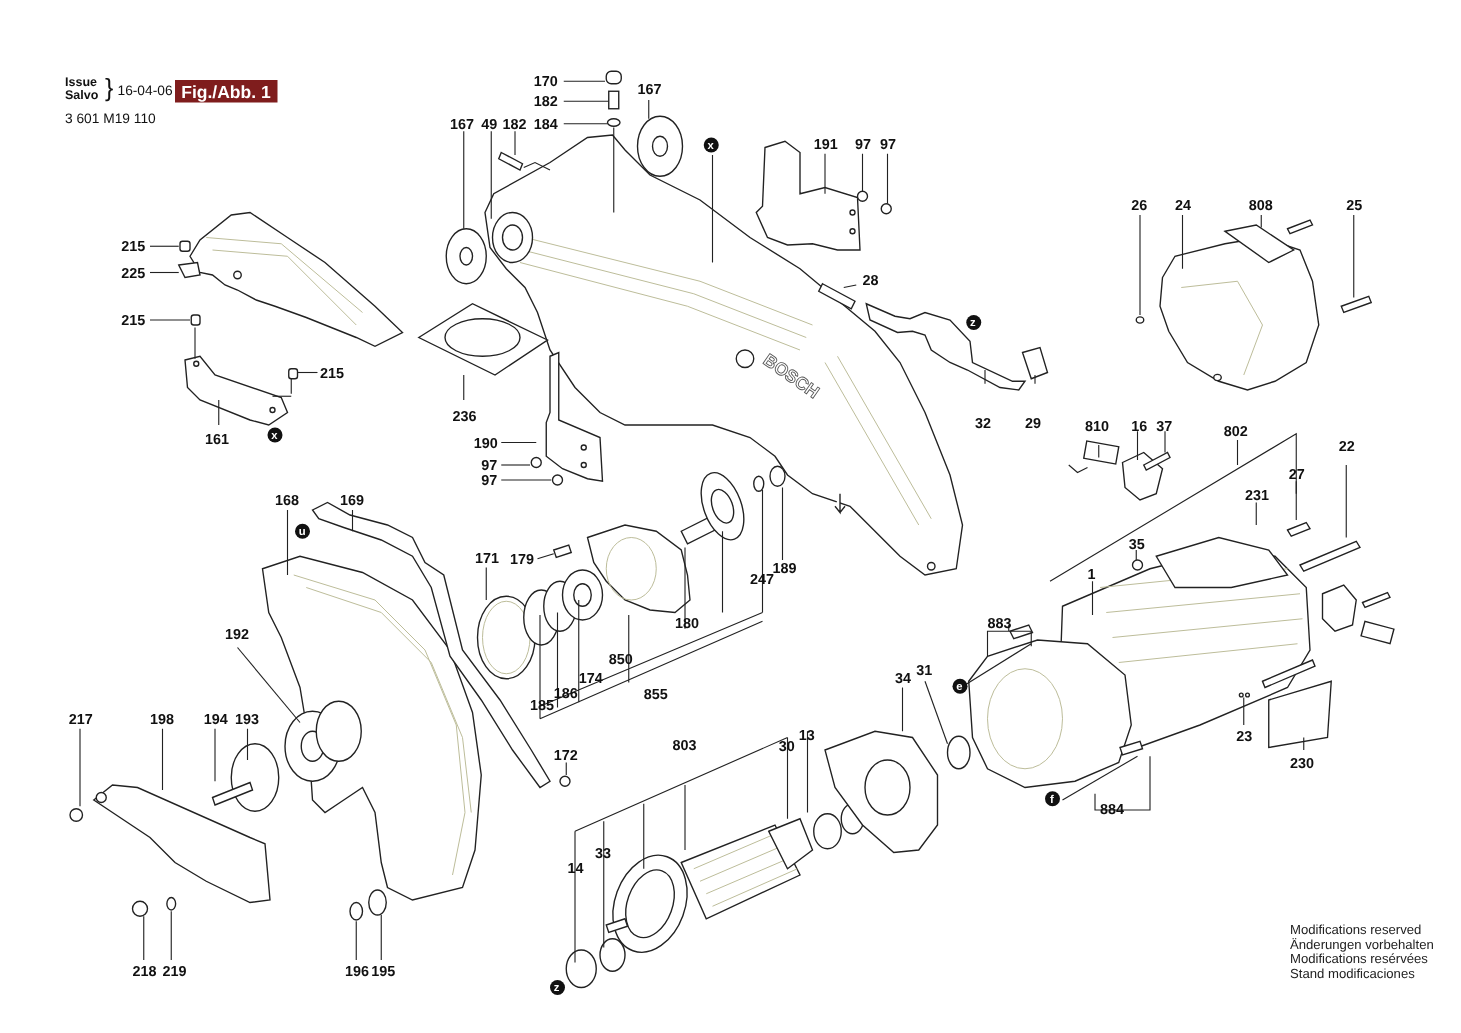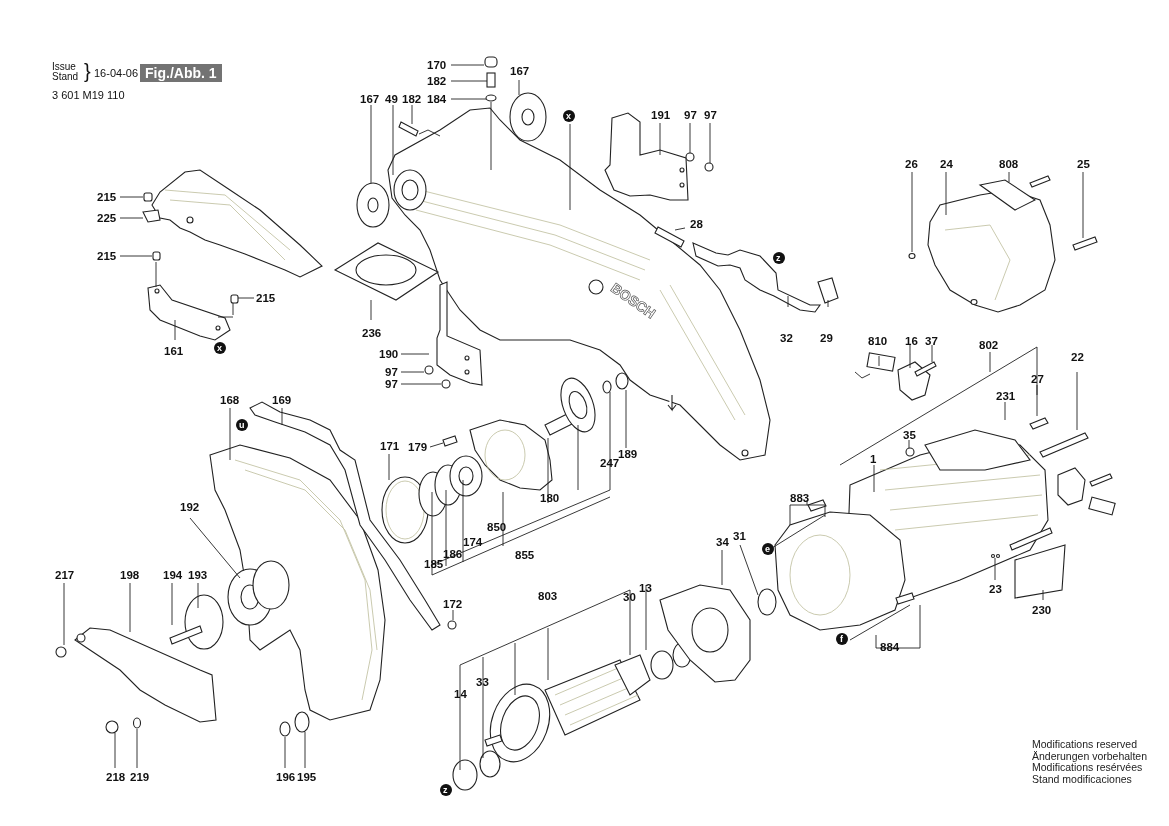--- a/index.html
+++ b/index.html
@@ -1,38 +1,38 @@
 <!DOCTYPE html>
 <html><head>
 <meta charset="utf-8">
 <style>
   html, body { margin:0; padding:0; background:#ffffff; }
   body { width:1169px; height:826px; position:relative; overflow:hidden; font-family:"Liberation Sans", sans-serif; }
   #diagram { position:absolute; left:0; top:0; width:1169px; height:826px; }
   .lbl { font-family:"Liberation Sans", sans-serif; font-weight:bold; font-size:11.5px; fill:#111; }
   .hdr { position:absolute; font-family:"Liberation Sans", sans-serif; color:#111; }
   #doc-number { left:52px; top:49px; font-size:11px;margin-top:40px; }
-  #issue-block { left:52px; top:62px; font-size:10px; line-height:10px; }
+  #issue-block { left:52px; top:62px; font-size:10px; line-height:10px;font-weight:bold; }
   #issue-date { left:94px; top:67px; font-size:11px; }
   #issue-brace { left:84px; top:61px; font-size:20px; line-height:20px; font-weight:normal; }
-  #fig-badge { left:140px; top:64px; background:#737373; color:#fff; font-weight:bold; font-size:14px; padding:1px 5px; line-height:16px; }
+  #fig-badge { left:140px; top:64px; background:#7f1d1d; color:#fff; font-weight:bold; font-size:14px; padding:1px 5px; line-height:16px; }
   #mods { position:absolute; left:1032px; top:739px; font-size:10.5px; line-height:11.5px; color:#222; font-family:"Liberation Sans", sans-serif; }
   .ln { stroke:#222; stroke-width:0.9; fill:none; }
   .part { stroke:#222; stroke-width:1.1; fill:#fff; }
   .lt { stroke:#bdbd9a; stroke-width:0.8; fill:none; }
   .dot { fill:#111; }
   .dotl { fill:#fff; font-family:"Liberation Sans", sans-serif; font-weight:bold; font-size:9px; }
 </style>
 </head>
 <body>
 
 <div class="hdr" id="doc-number">3 601 M19 110</div>
 <div class="hdr" id="issue-block">
   <div>Issue</div>
-  <div>Stand</div>
+  <div>Salvo</div>
 </div>
 <div class="hdr" id="issue-brace">}</div>
 <div class="hdr" id="issue-date">16-04-06</div>
 <div class="hdr" id="fig-badge">Fig./Abb. 1</div>
 
 <svg id="diagram" viewBox="0 0 1169 826" xmlns="http://www.w3.org/2000/svg">
 
   <g>
     <path class="part" d="M152,205 L160,192 L185,172 L200,170 L230,190 L260,210 L300,245 L322,266 L300,277 L285,270 L265,262 L245,254 L220,245 L205,240 L190,232 L180,228 L170,220 L160,218 Z"></path>
     <path class="lt" d="M165,190 L225,195 L290,250"></path>

